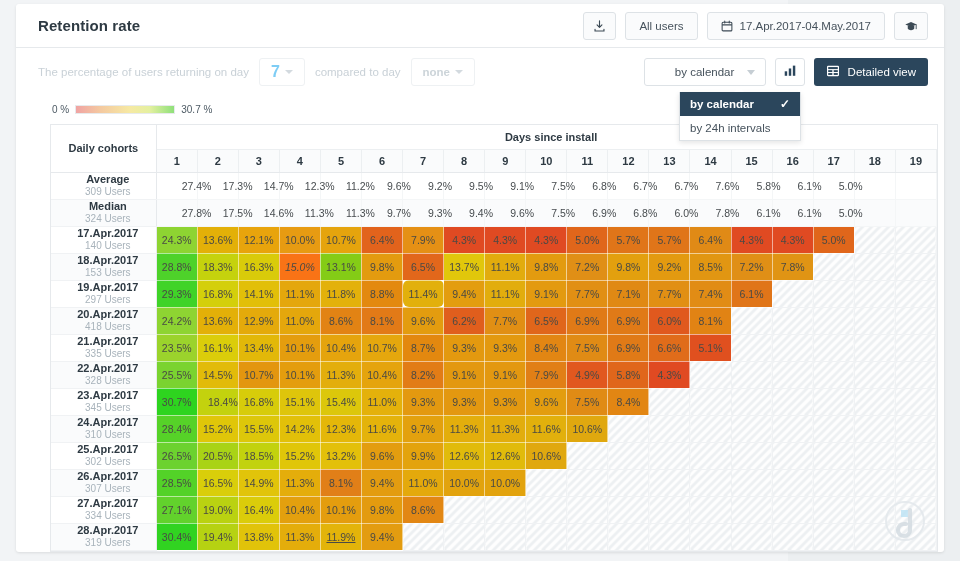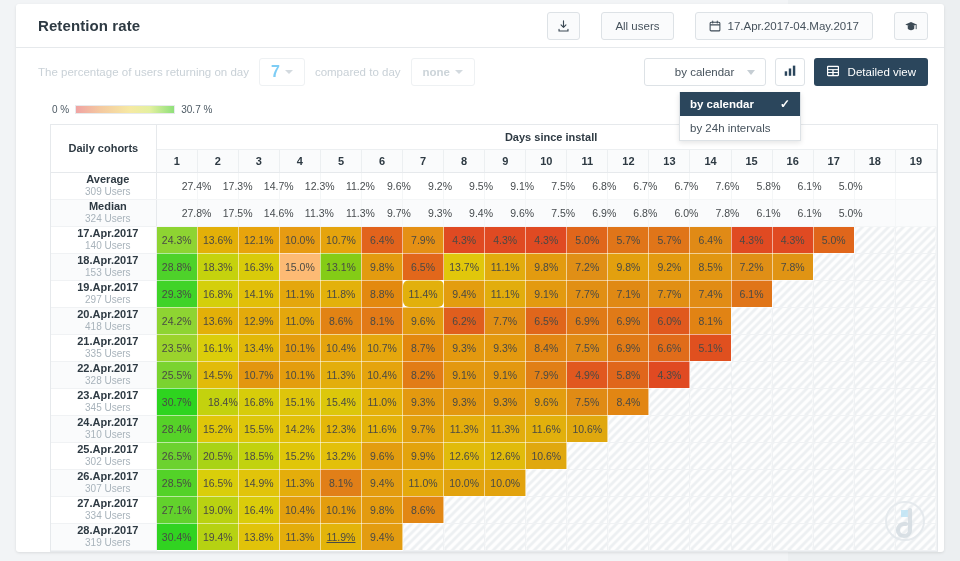--- a/index.html
+++ b/index.html
@@ -34,21 +34,21 @@
   }
   .page-title {
     margin-left: 22px;
     font-size: 15px;
     font-weight: bold;
     color: #2e3a43;
     letter-spacing: .1px;
   }
   .header-tools {
     position: absolute; right: 16px; top: 8px;
-    display: flex; align-items: stretch; gap: 21px;
+    display: flex; align-items: stretch; gap: 9px;
   }
   .hbtn {
     height: 28px;
     border: 1px solid #dde2e6;
     border-radius: 3px;
     background: #fafbfc;
     display: flex; align-items: center; justify-content: center;
     gap: 7px;
     font-size: 11.5px;
     color: #46525c;
@@ -508,21 +508,21 @@
               <td class="val empty"></td>
             </tr>
             <tr class="alt">
               <td class="cohort-cell">
                 <div class="c-name">18.Apr.2017</div>
                 <div class="c-users">153 Users</div>
               </td>
               <td class="val heat" style="background: rgb(78, 210, 42);">28.8%</td>
               <td class="val heat" style="background: rgb(197, 210, 13);">18.3%</td>
               <td class="val heat" style="background: rgb(217, 203, 10);">16.3%</td>
-              <td class="val heat" style="background: #fdba74;">15.0%</td>
+              <td class="val heat" style="background: #f97316; font-style: italic;">15.0%</td>
               <td class="val heat" style="background: #84cc16;">13.1%</td>
               <td class="val heat" style="background: rgb(227, 155, 15);">9.8%</td>
               <td class="val heat" style="background: rgb(226, 103, 27);">6.5%</td>
               <td class="val heat" style="background: rgb(225, 199, 11);">13.7%</td>
               <td class="val heat" style="background: rgb(226, 172, 13);">11.1%</td>
               <td class="val heat" style="background: rgb(227, 155, 15);">9.8%</td>
               <td class="val heat" style="background: rgb(224, 143, 22);">7.2%</td>
               <td class="val heat" style="background: rgb(227, 160, 14);">9.8%</td>
               <td class="val heat" style="background: rgb(227, 154, 16);">9.2%</td>
               <td class="val heat" style="background: rgb(225, 150, 18);">8.5%</td>

